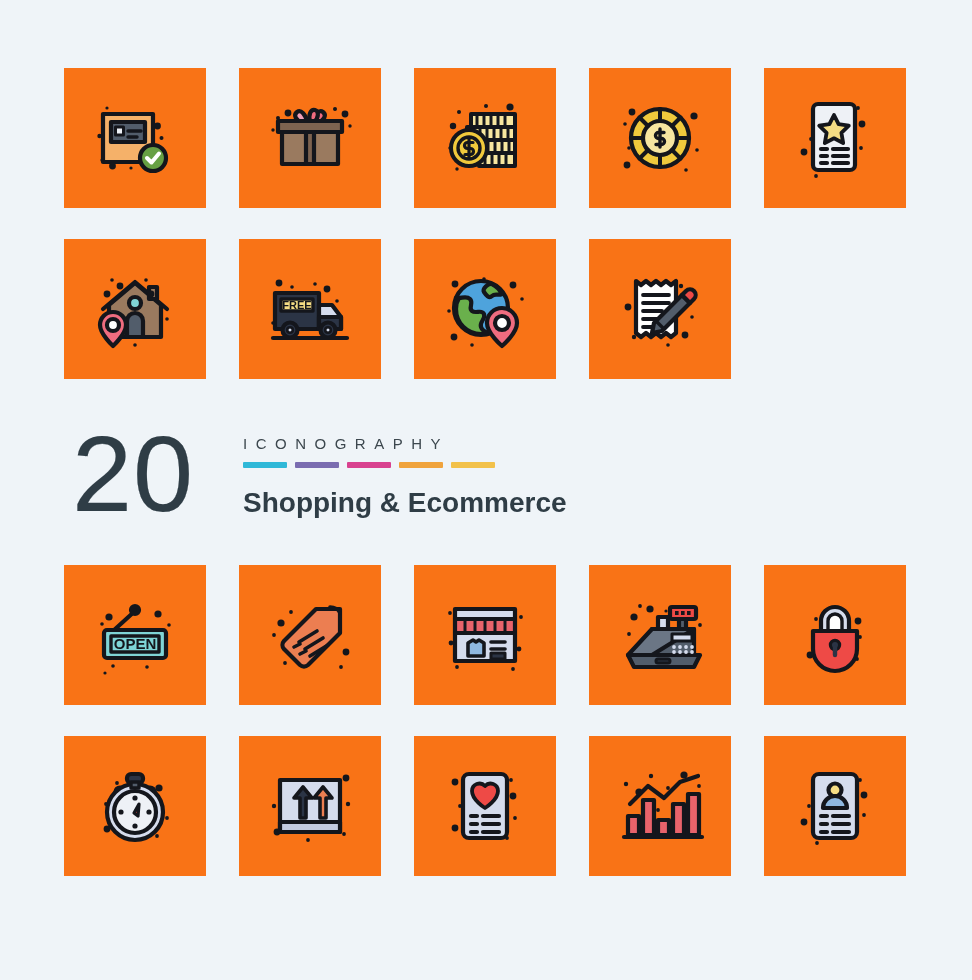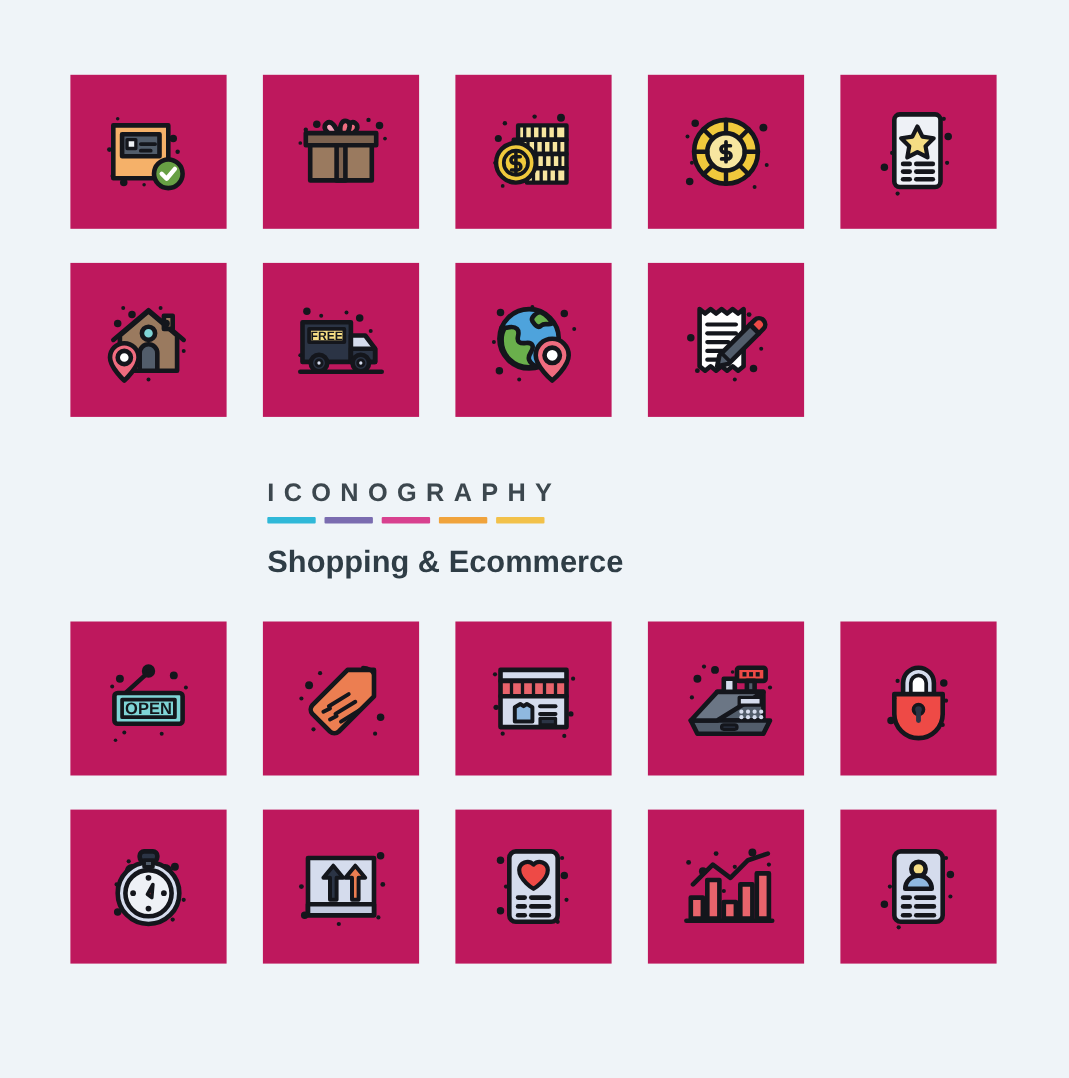--- a/index.html
+++ b/index.html
@@ -28,21 +28,21 @@
     display: grid;
     grid-template-columns: repeat(5, 142px);
     column-gap: 33px;
   }
   #grid-top    { top: 68px; }
   #grid-bottom { top: 565px; }
 
   .icon-card {
     width: 142px;
     height: 140px;
-    background: #be185d;
+    background: #f97316;
     display: flex;
     align-items: center;
     justify-content: center;
     box-sizing: border-box;
   }
   .grid-block .row-gap { height: 31px; grid-column: 1 / -1; }
 
   .icon-card svg {
     width: 96px;
     height: 96px;
@@ -69,22 +69,22 @@
     line-height: 1;
     -webkit-text-stroke: 0.2px #2f3d46;
   }
   .title-right {
     position: absolute;
     left: 179px;
     top: 18px;
   }
   .iconography {
     font-family: "Liberation Sans", sans-serif;
-    font-size: 23px;
-    font-weight: 700;
+    font-size: 15px;
+    font-weight: 400;
     letter-spacing: 8.5px;
     color: #3c474e;
     line-height: 1;
     white-space: nowrap;
   }
   .bars {
     margin-top: 11px;
     display: flex;
     gap: 8px;
   }
@@ -348,20 +348,21 @@
           <circle cx="69" cy="25" r="2.2"></circle>
           <circle cx="22" cy="76" r="2.2"></circle>
           <circle cx="80" cy="56" r="1.8"></circle>
           <circle cx="56" cy="84" r="1.8"></circle>
         </g>
       </svg>
     </div>
   </div>
 
   <div class="title-band">
+    <div class="big-number">20</div>
     <div class="title-right">
       <div class="iconography">ICONOGRAPHY</div>
       <div class="bars">
         <span style="background:#2fb8d8"></span>
         <span style="background:#7a6cb0"></span>
         <span style="background:#d8418f"></span>
         <span style="background:#f0a33c"></span>
         <span style="background:#f2c14a"></span>
       </div>
       <div class="subtitle">Shopping &amp; Ecommerce</div>

